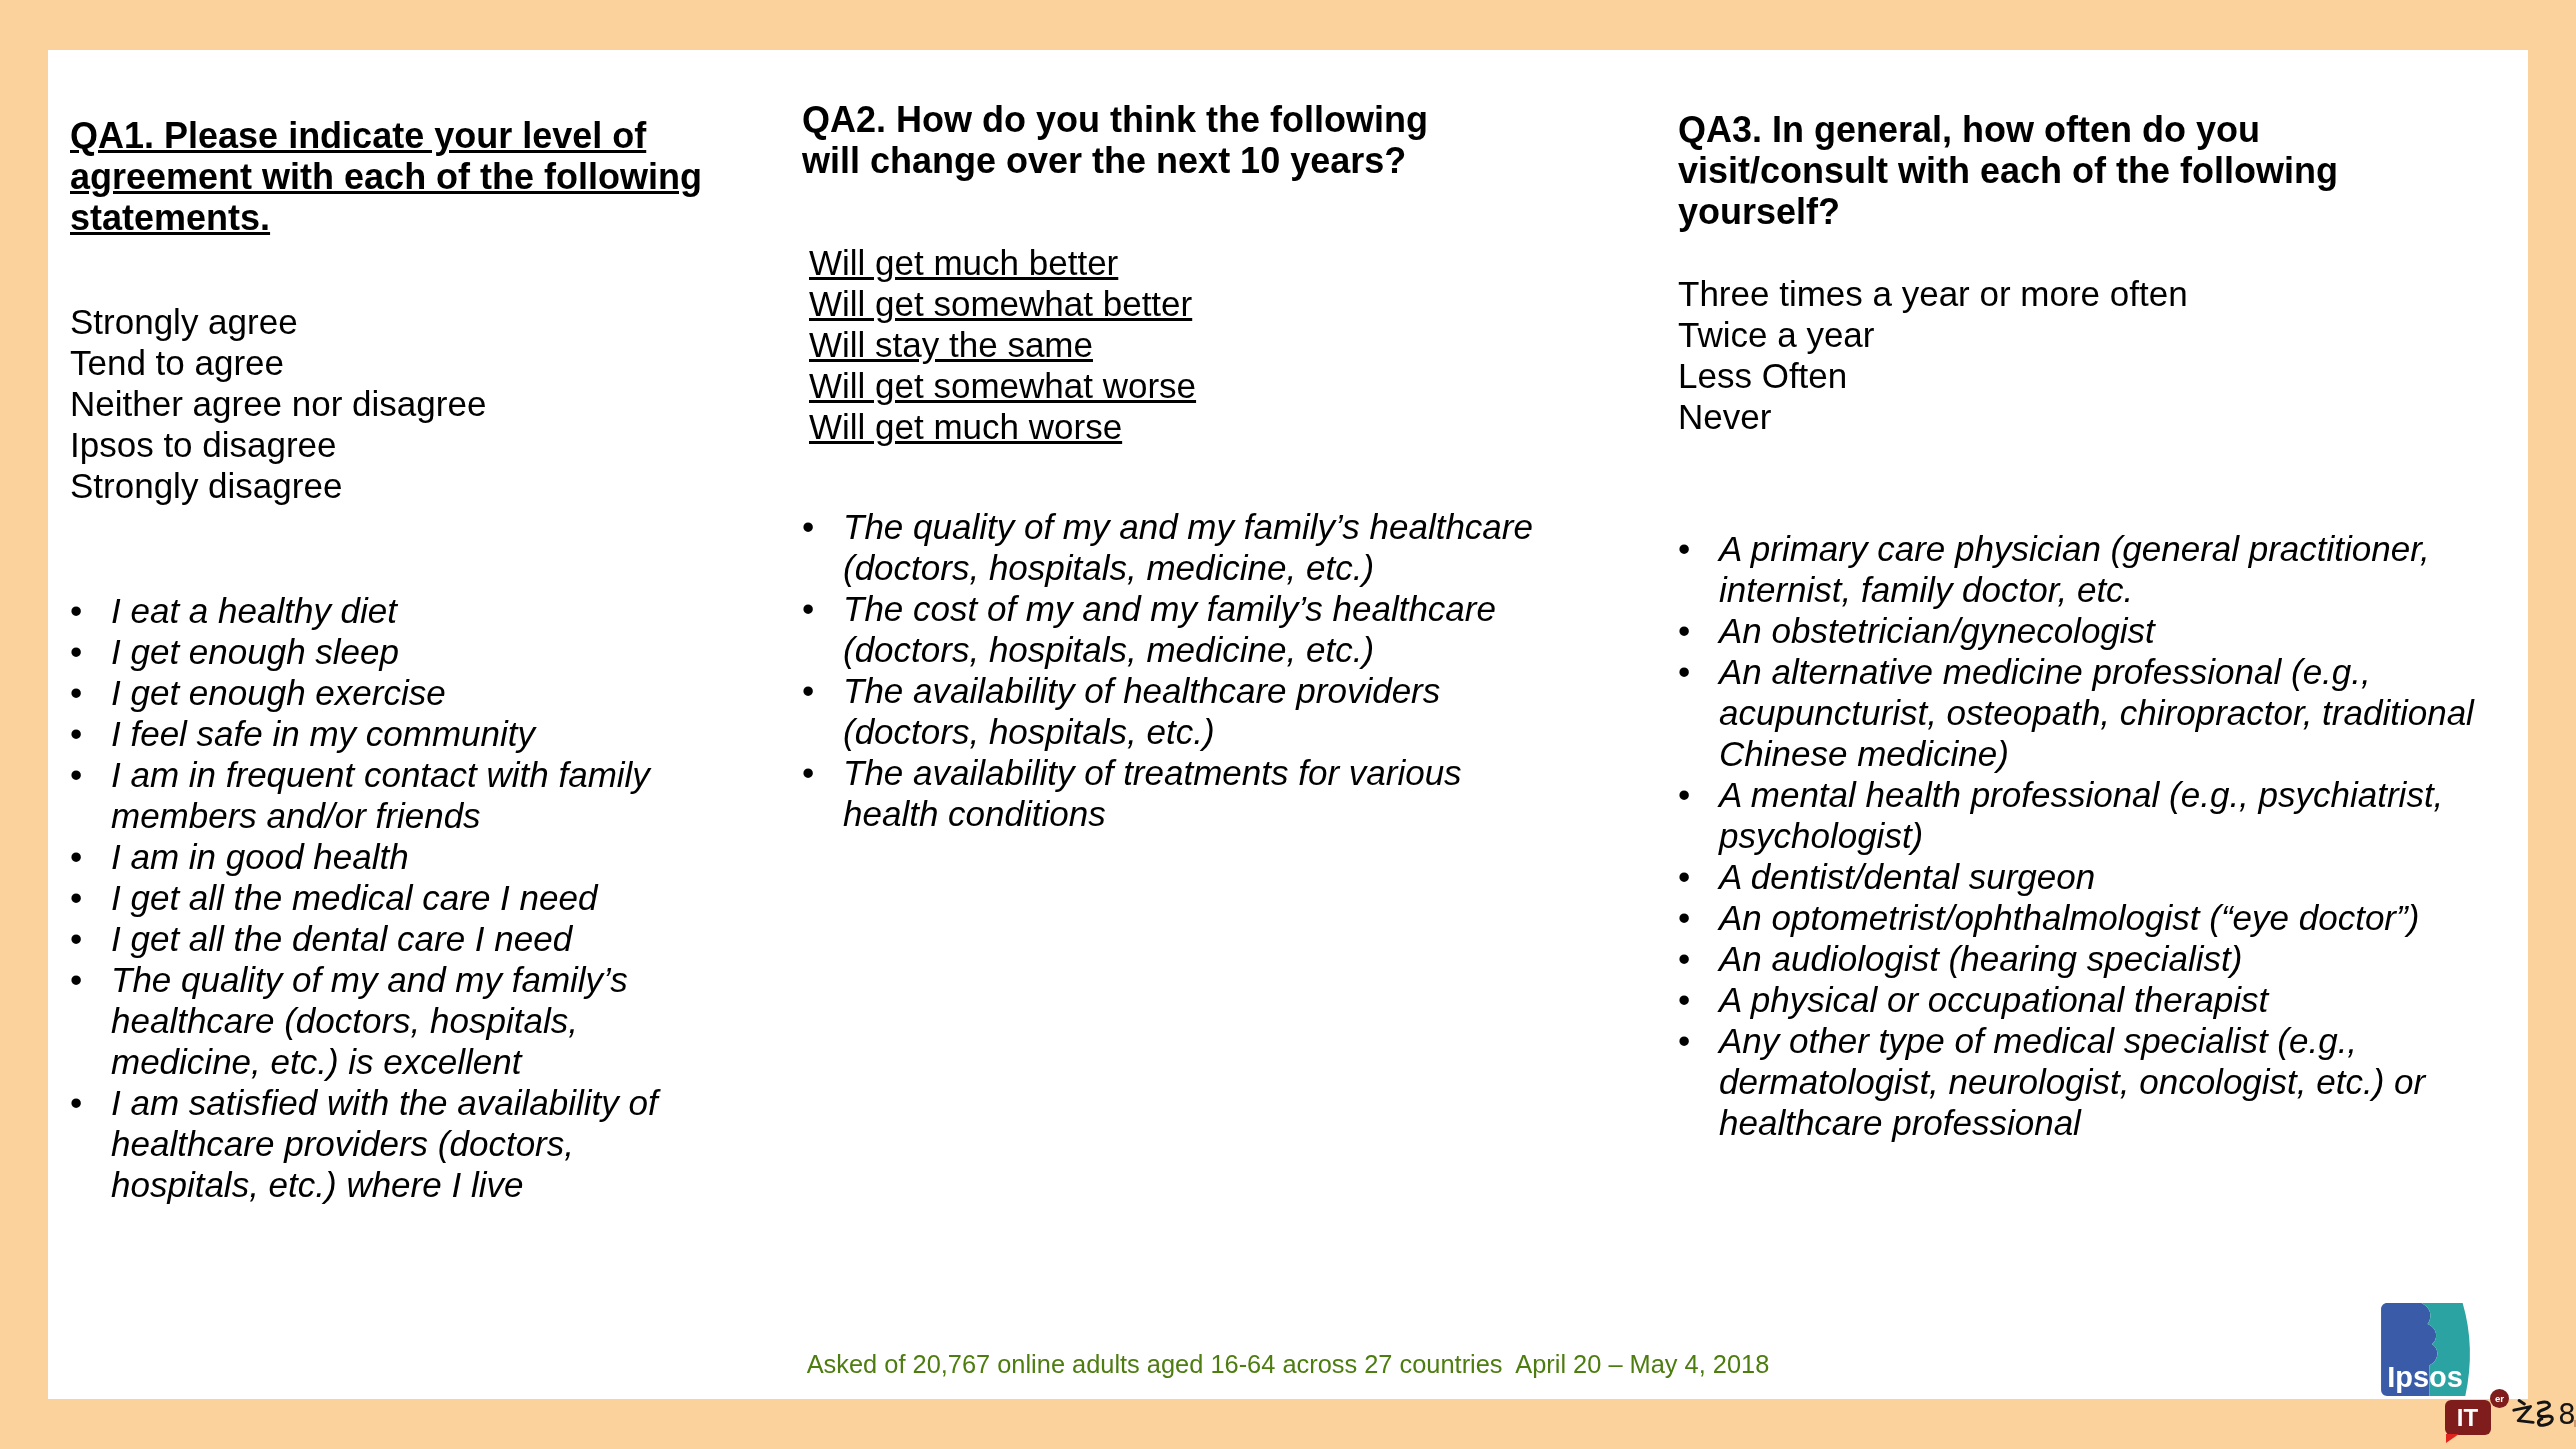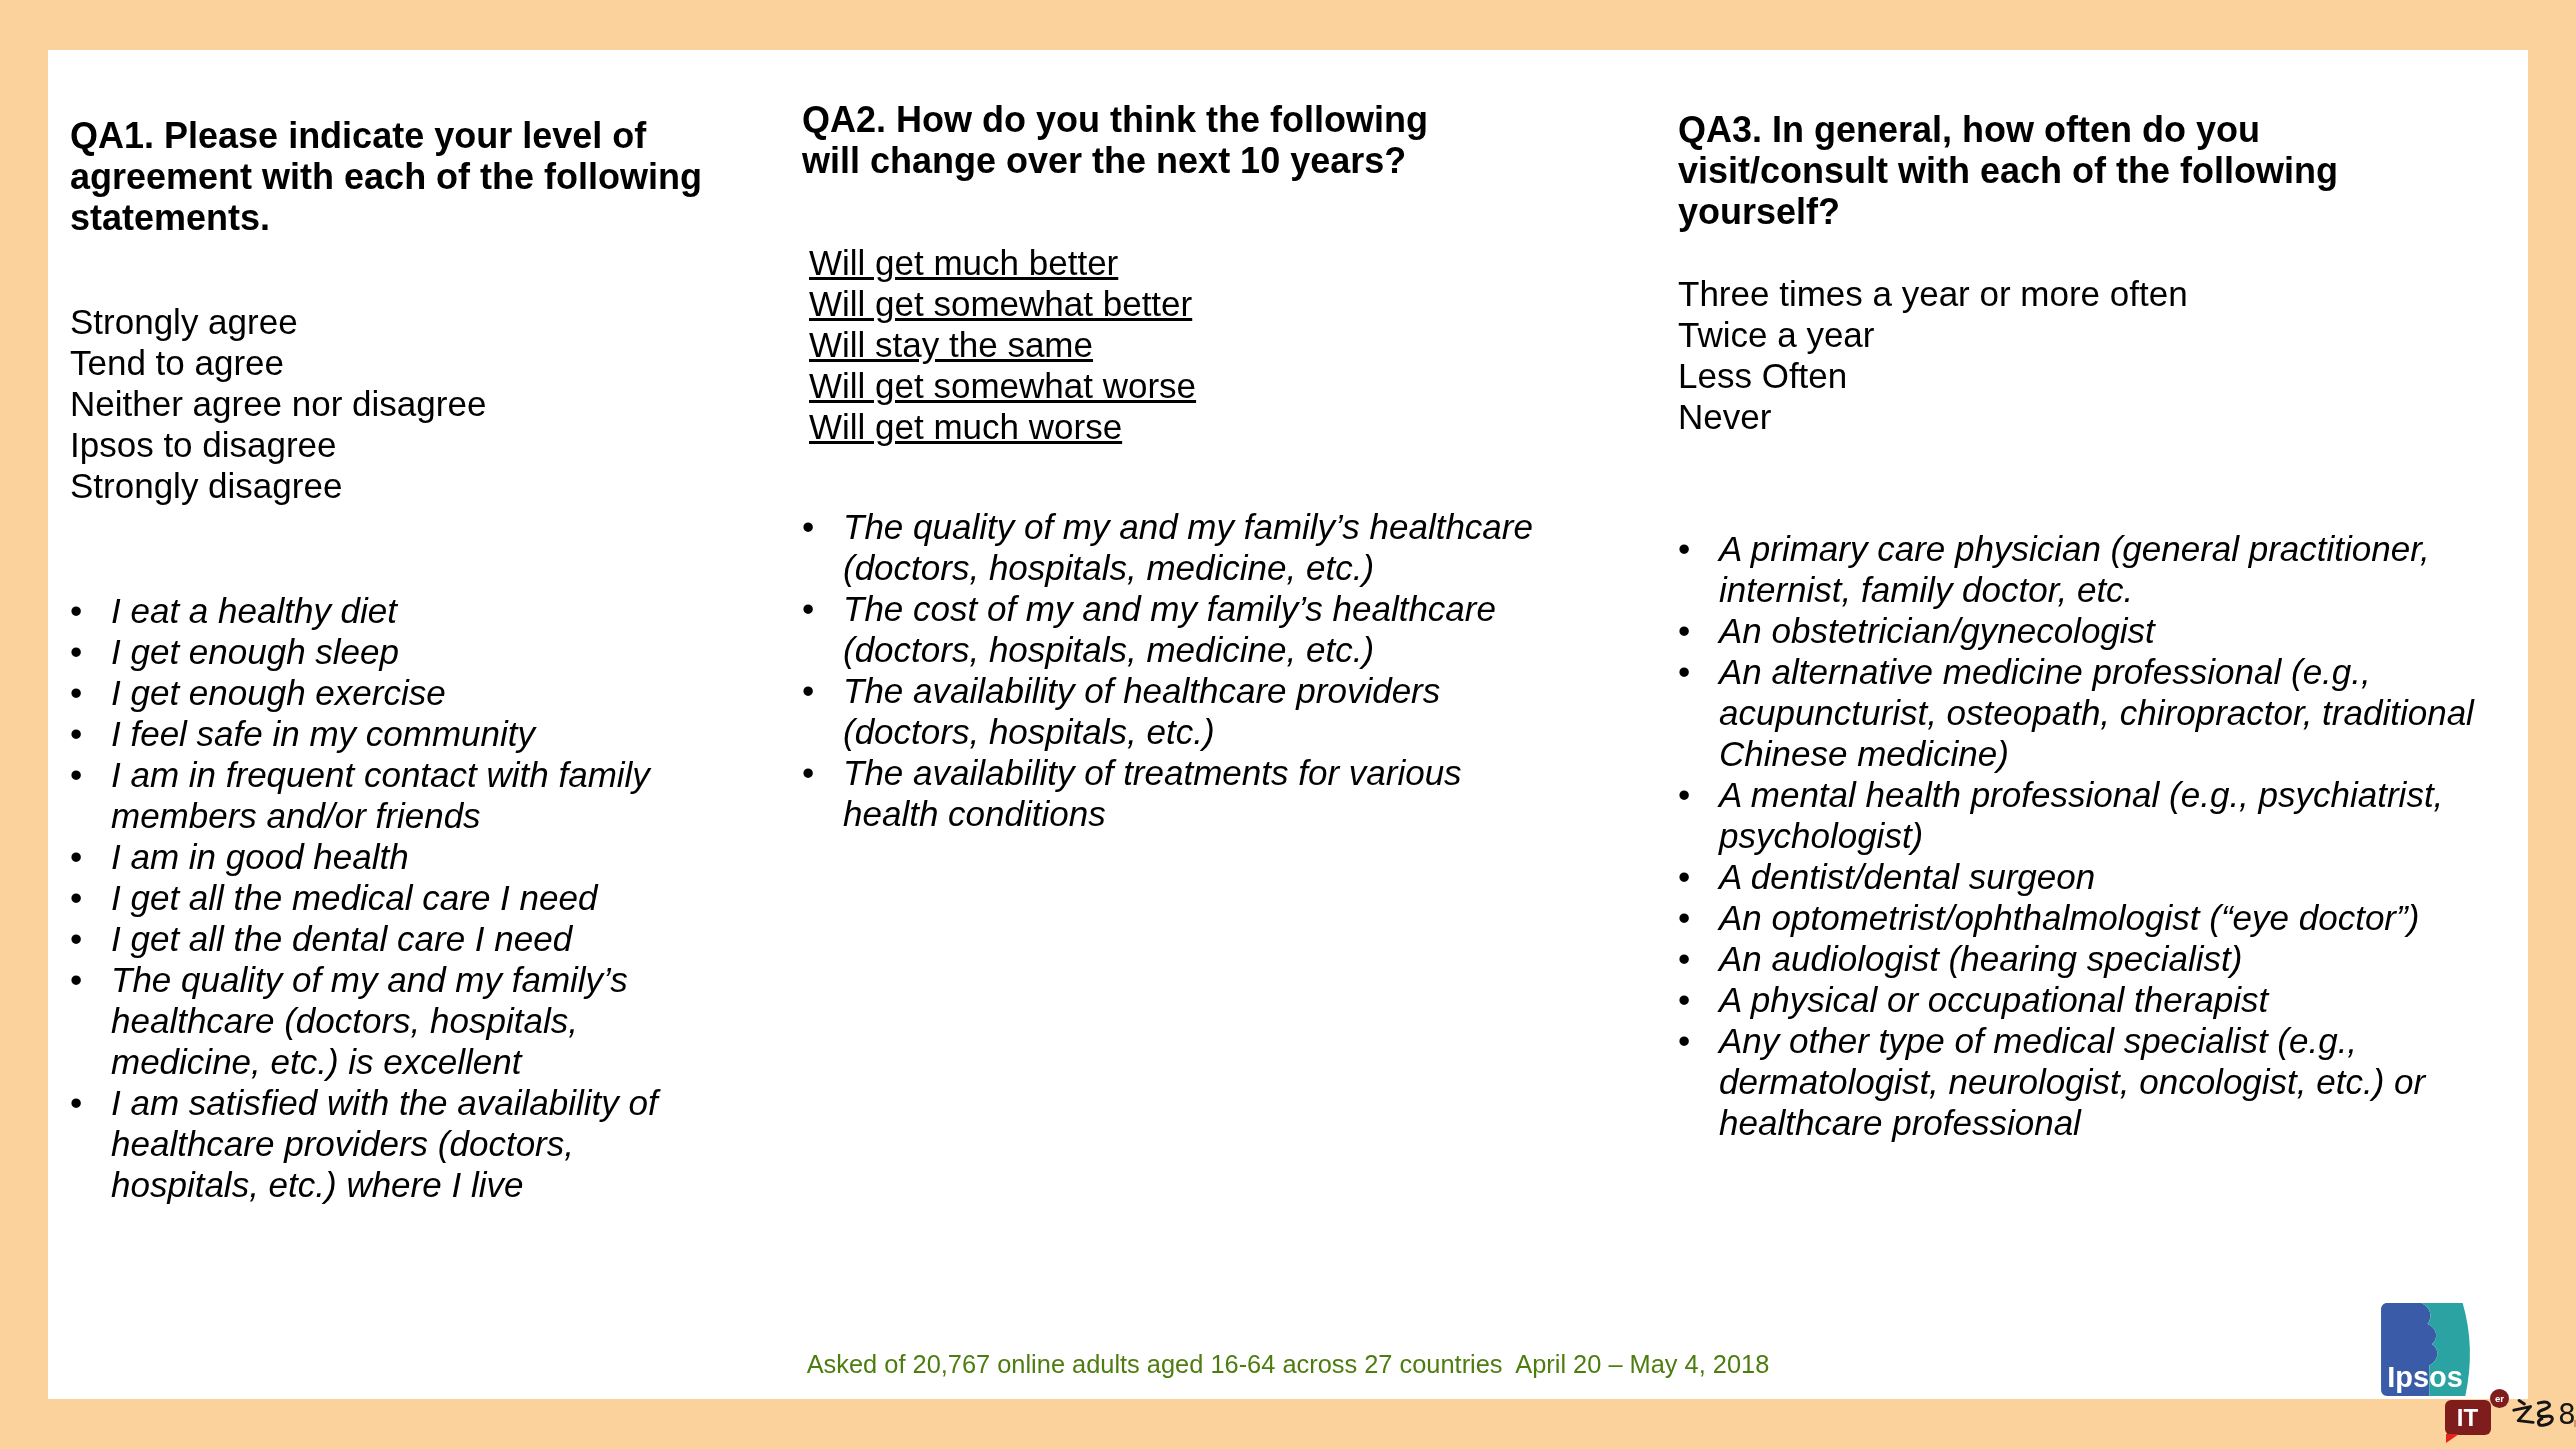--- a/index.html
+++ b/index.html
@@ -32,21 +32,21 @@
   .wm-tagline{position:absolute;left:133px;top:32px;width:14px;height:7px;
         background:repeating-linear-gradient(90deg,rgba(160,80,50,.45) 0 2.6px,transparent 2.6px 4.4px);}
 </style>
 </head>
 <body>
 
 <div id="canvas">
   <div id="card">
 
     <div class="col" style="left:22px;">
-      <div class="block heading" style="top:65px;">QA1. Please indicate your level of
+      <div class="block heading" style="top:65px;text-decoration:underline;">QA1. Please indicate your level of
 agreement with each of the following
 statements.</div>
       <div class="block" style="top:251px;">
         <div class="opt">Strongly agree</div>
         <div class="opt">Tend to agree</div>
         <div class="opt">Neither agree nor disagree</div>
         <div class="opt">Ipsos to disagree</div>
         <div class="opt">Strongly disagree</div>
       </div>
       <div class="block bullets" style="top:540px;">

